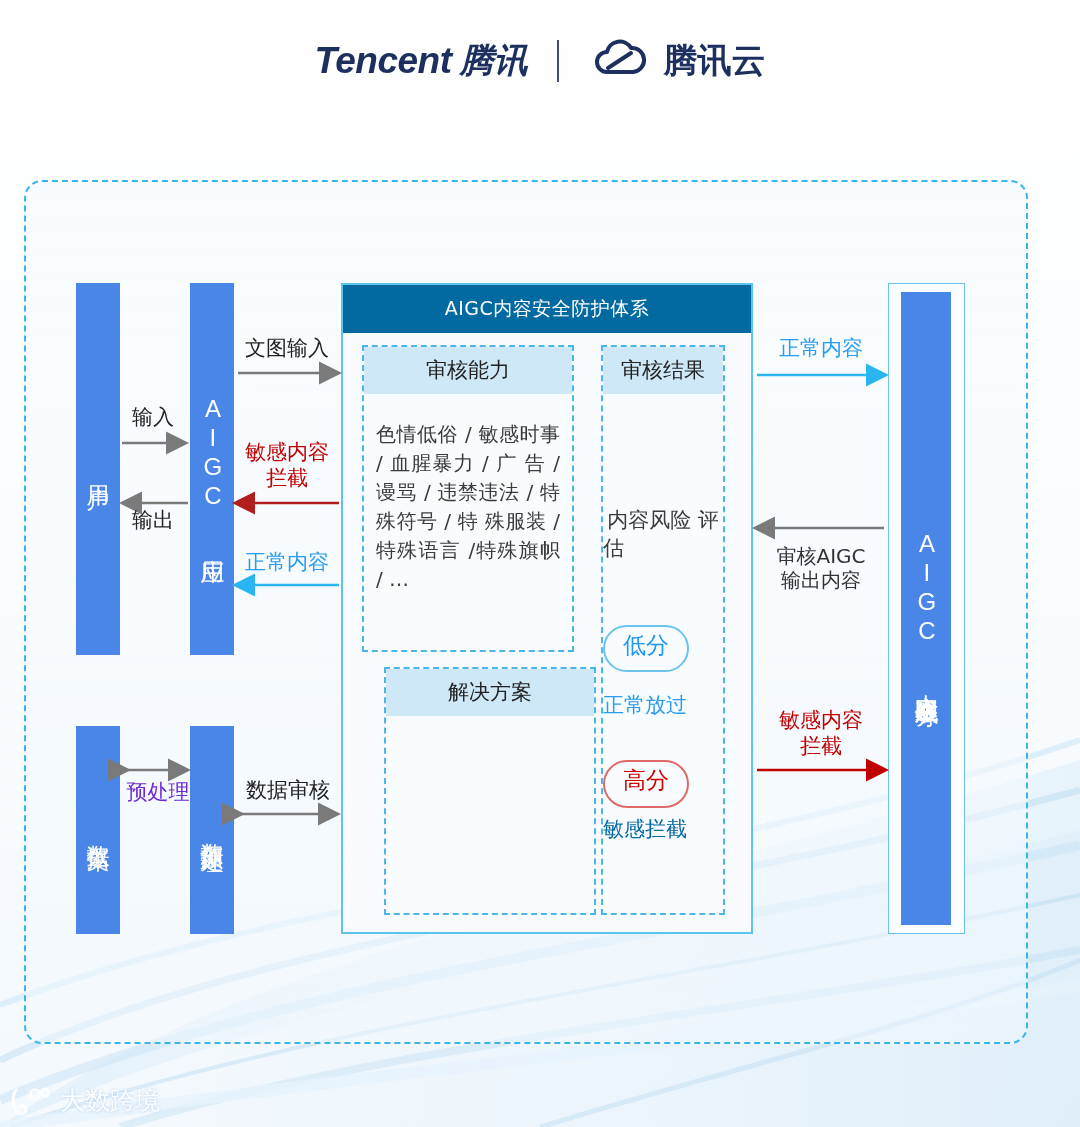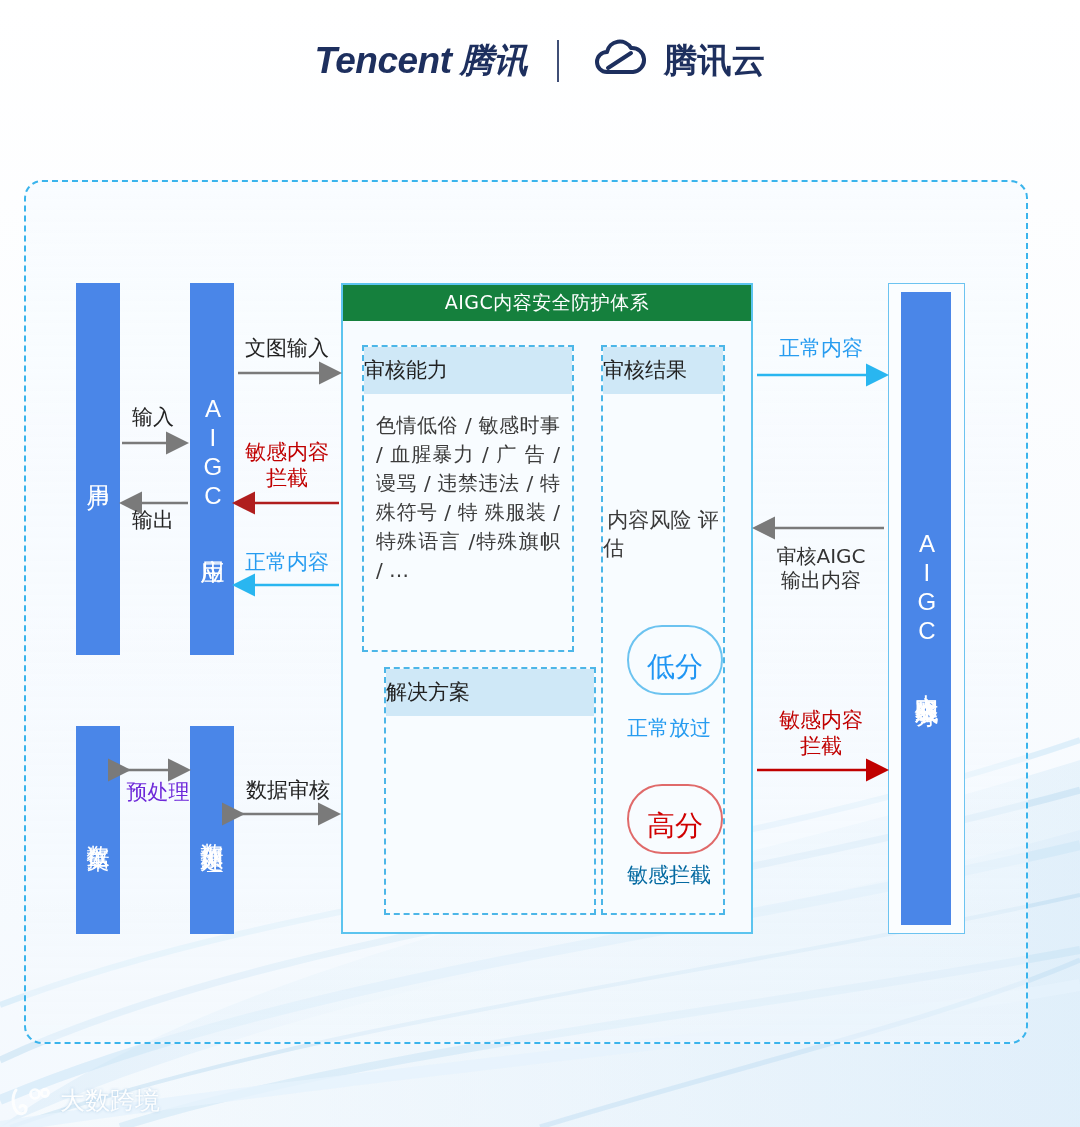--- a/index.html
+++ b/index.html
@@ -33,38 +33,38 @@
   .vtext{writing-mode:vertical-rl;text-orientation:upright;
          font-family:"DejaVu Sans",sans-serif;font-size:23px;line-height:1.18;
          letter-spacing:2px;text-align:center;white-space:pre;}
   .vtext-lat{writing-mode:vertical-rl;text-orientation:upright;
          font-family:"Liberation Sans",sans-serif;font-size:24px;line-height:1.2;
          letter-spacing:2px;}
 
   
   .center-panel{position:absolute;left:341px;top:283px;width:412px;height:651px;
      border:2px solid #5cc4ef;background:#f7fbff;z-index:3;box-sizing:border-box;}
-  .center-head{height:36px;background:#15803d;color:#fff;display:flex;
+  .center-head{height:48px;background:#0369a1;color:#fff;display:flex;
      align-items:center;justify-content:center;font-size:19px;
      font-family:"DejaVu Sans",sans-serif;letter-spacing:.5px;}
 
   .subpanel{position:absolute;border:2px dashed #4cb6e8;background:#f8fcff;
      box-sizing:border-box;z-index:4;overflow:hidden;}
-  .sub-head{background:#cfe8f7;color:#222;
+  .sub-head{background:#cfe8f7;color:#222;text-align:center;
      font-family:"DejaVu Sans",sans-serif;font-size:21px;padding:9px 0 10px;}
   .sub-body{font-family:"DejaVu Sans",sans-serif;font-size:20px;color:#3b3b3b;
-     line-height:1.45;padding:17px 12px 6px;text-align:justify;
+     line-height:1.45;padding:26px 12px 6px;text-align:justify;
      text-align-last:left;word-break:break-all;}
 
   
-  .result-body{display:flex;flex-direction:column;align-items:flex-end;}
+  .result-body{display:flex;flex-direction:column;align-items:flex-start;}
   .result-main{font-family:"DejaVu Sans",sans-serif;font-size:21px;color:#3b3b3b;
      line-height:1.35;text-align:center;margin-top:112px;}
-  .pill{border-radius:999px;padding:20px 18px 6px;font-size:28px;
-     font-family:Liberation Sans, sans-serif;display:inline-block;}
+  .pill{border-radius:999px;padding:4px 18px 6px;font-size:23px;
+     font-family:Liberation Mono, monospace;display:inline-block;}
   .pill-low{border:2px solid #6cc3f0;color:#2196f3;}
   .pill-high{border:2px solid #e06a6a;color:#d00000;}
   .lbl-low{color:#279cf0;font-size:21px;font-family:"DejaVu Sans",sans-serif;margin-top:18px;}
   .lbl-high{color:#0369a1;font-size:21px;font-family:Liberation Sans, sans-serif;margin-top:6px;}
 
   
   .right-box{position:absolute;left:888px;top:283px;width:77px;height:651px;
      border:1.5px solid #6cc3f0;background:#fafdff;box-sizing:border-box;z-index:3;}
 
   

